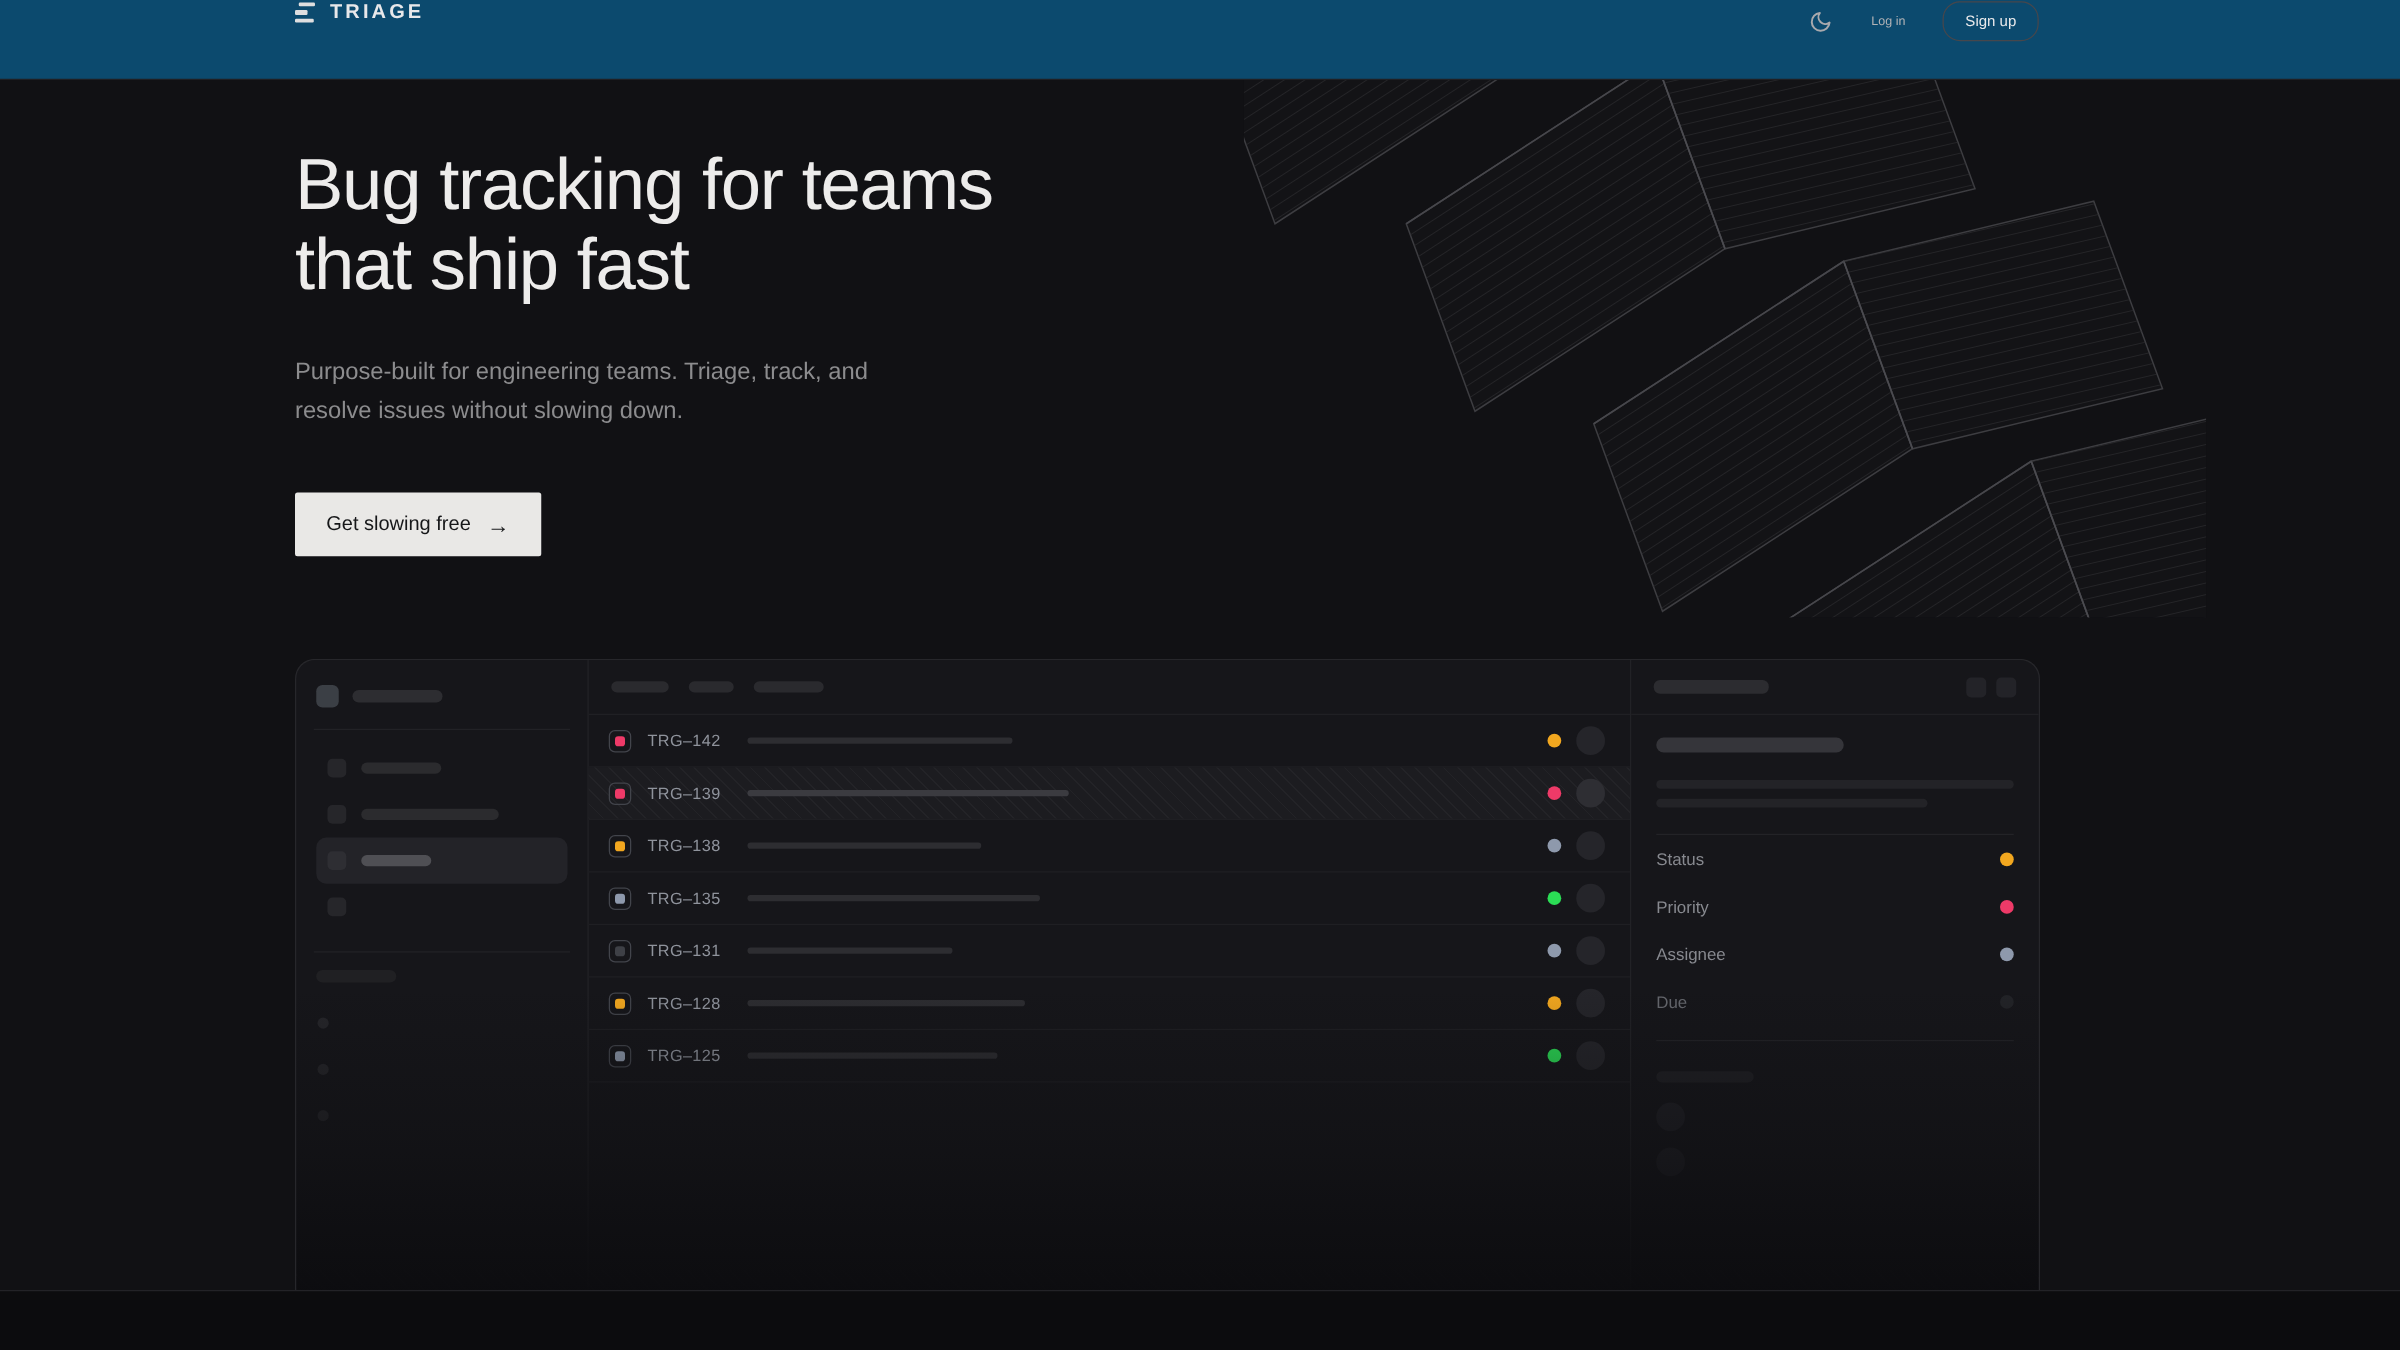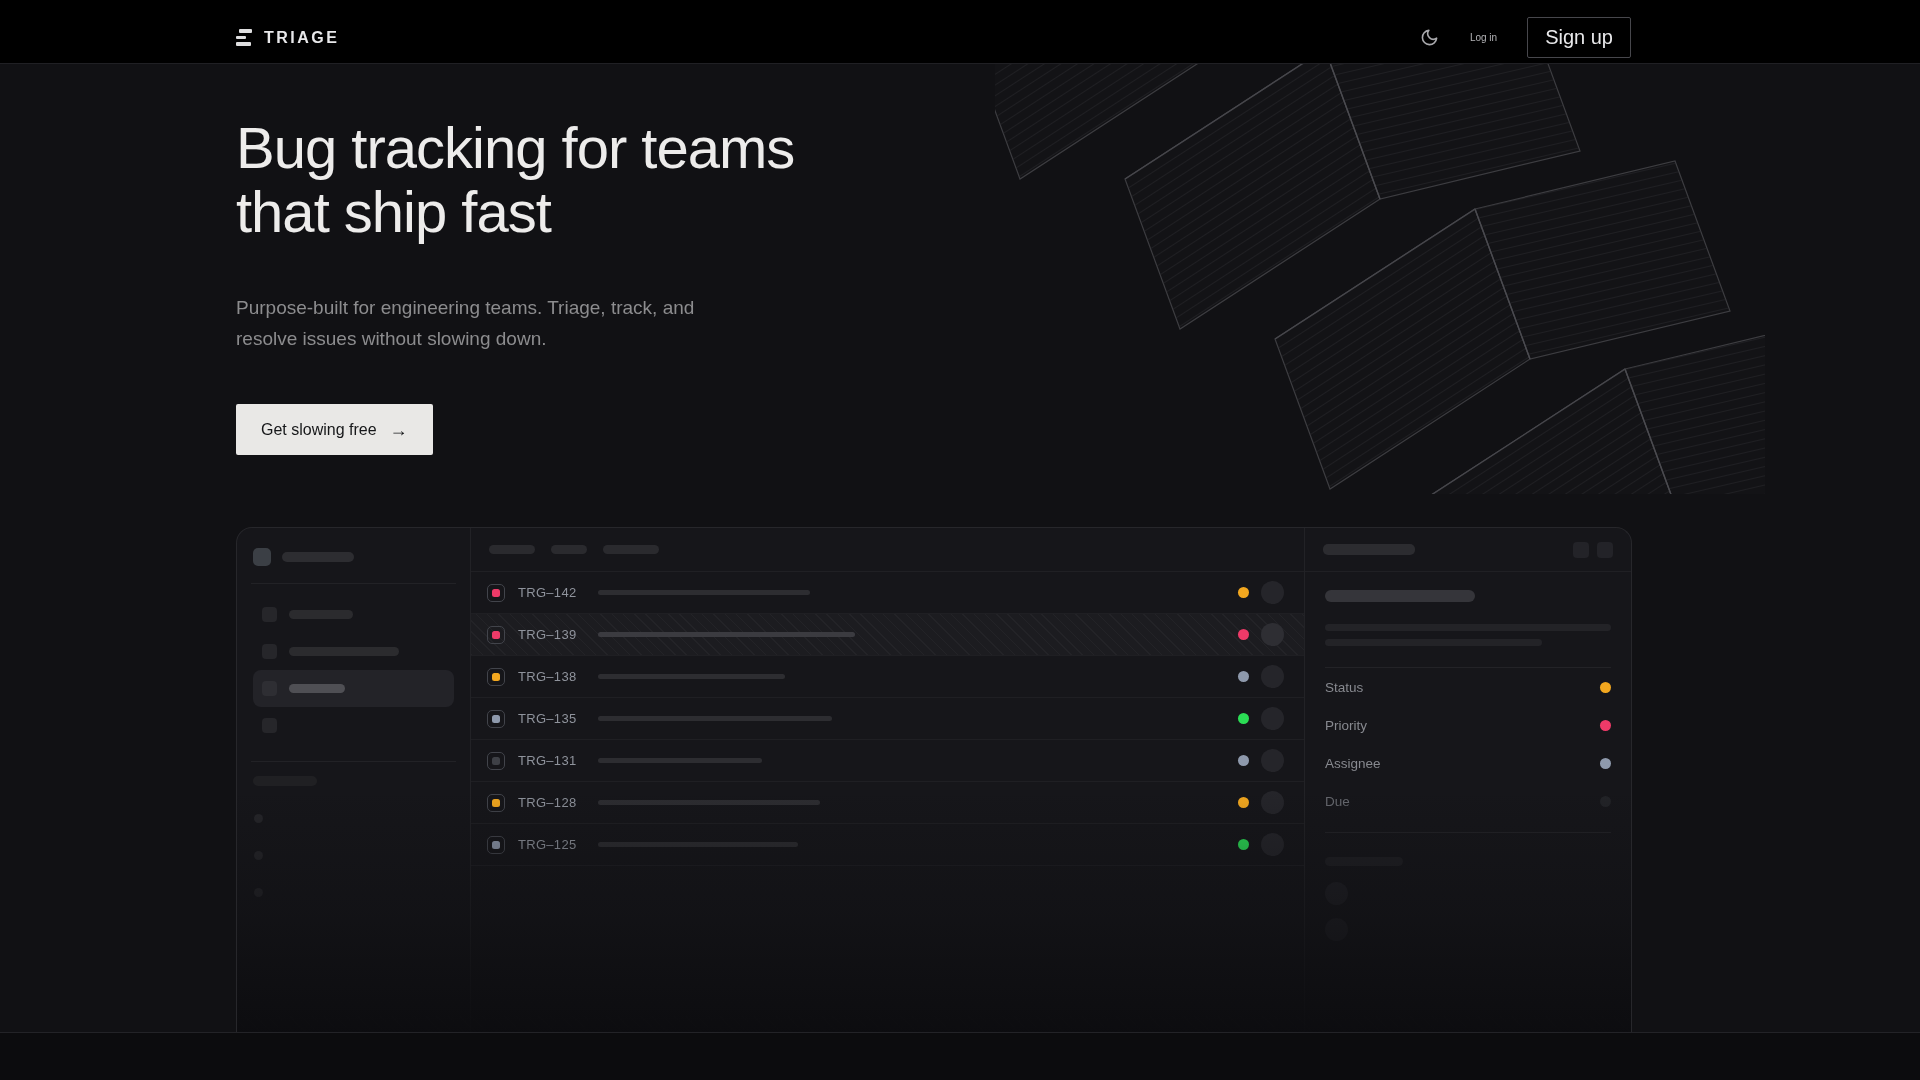--- a/index.html
+++ b/index.html
@@ -7,52 +7,52 @@
   body {
     position:relative;
     background:#111114;
     font-family:"Liberation Sans", sans-serif;
     color:#ecebe9;
   }
 
   
   .nav {
     position:absolute; top:0; left:0; right:0; height:64px;
-    background:#000000;
+    background:#0c4a6e;
     border-bottom:1px solid #202024;
-    display:flex; align-items:center;
-    padding:12px 289px 0 236px;
+    display:flex; align-items:flex-start;
+    padding:1px 289px 0 236px;
     z-index:20;
   }
   .brand { display:flex; align-items:center; gap:12px; cursor:pointer; }
   .logo-bars { display:flex; flex-direction:column; gap:3px; width:16px; }
   .logo-bars i { display:block; height:3.5px; background:#dededf; border-radius:1px; }
   .logo-bars i:nth-child(1){ width:13px; margin-left:3px; }
   .logo-bars i:nth-child(2){ width:10px; }
   .logo-bars i:nth-child(3){ width:15px; }
   .brand-name { font-size:16px; font-weight:700; letter-spacing:2.5px; color:#e8e8ea; }
   .nav-right { margin-left:auto; display:flex; align-items:center; gap:30px; }
   .theme-toggle { width:20px; height:20px; cursor:pointer; display:flex; align-items:center; color:#a9a9ad; }
   .login-link { font-size:10px; color:#b3b3b6; cursor:pointer; }
   .signup-btn {
-    font-size:20px; color:#e9e9eb; background:transparent;
-    border:1px solid #47474c; border-radius:2px;
+    font-size:12px; color:#e9e9eb; background:transparent;
+    border:1px solid #47474c; border-radius:14px;
     padding:8px 17px; cursor:pointer;
     font-family:"Liberation Sans", sans-serif;
   }
 
   
   .hero { position:absolute; left:236px; top:64px; z-index:5; }
   .hero h1 {
     margin-top:52px;
     font-size:58px; line-height:64px; font-weight:500;
     letter-spacing:-1px; color:#edeceb;
   }
   .hero .sub {
-    margin-top:48px;
+    margin-top:38px;
     font-size:19px; line-height:31px; color:#8c8c8e; font-weight:400;
   }
   .cta {
     margin-top:50px;
     display:inline-flex; align-items:center; gap:13px;
     height:51px; padding:0 25px;
     background:#e9e8e6; color:#161719;
     border:none; border-radius:2px;
     font-size:16px; font-weight:500; cursor:pointer;
     font-family:"Liberation Sans", sans-serif;

